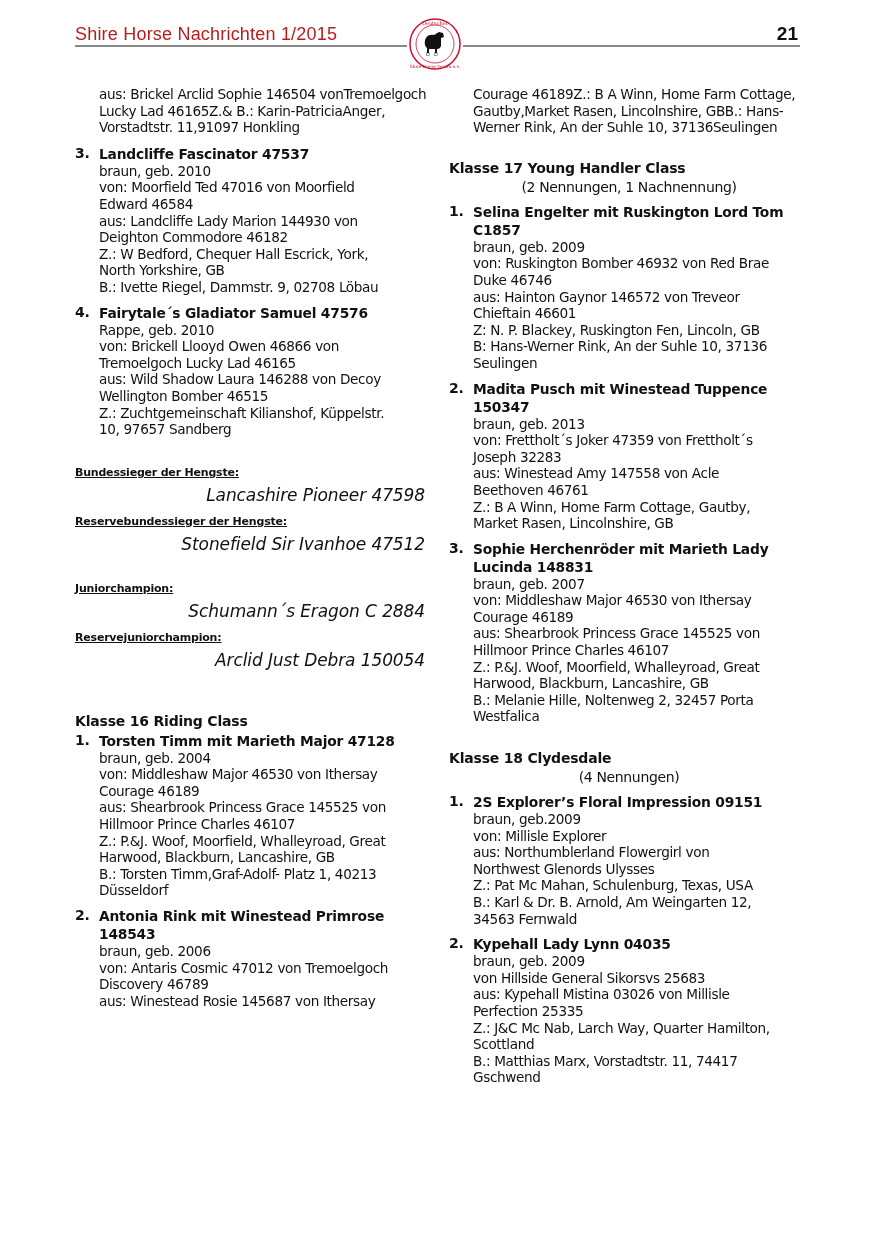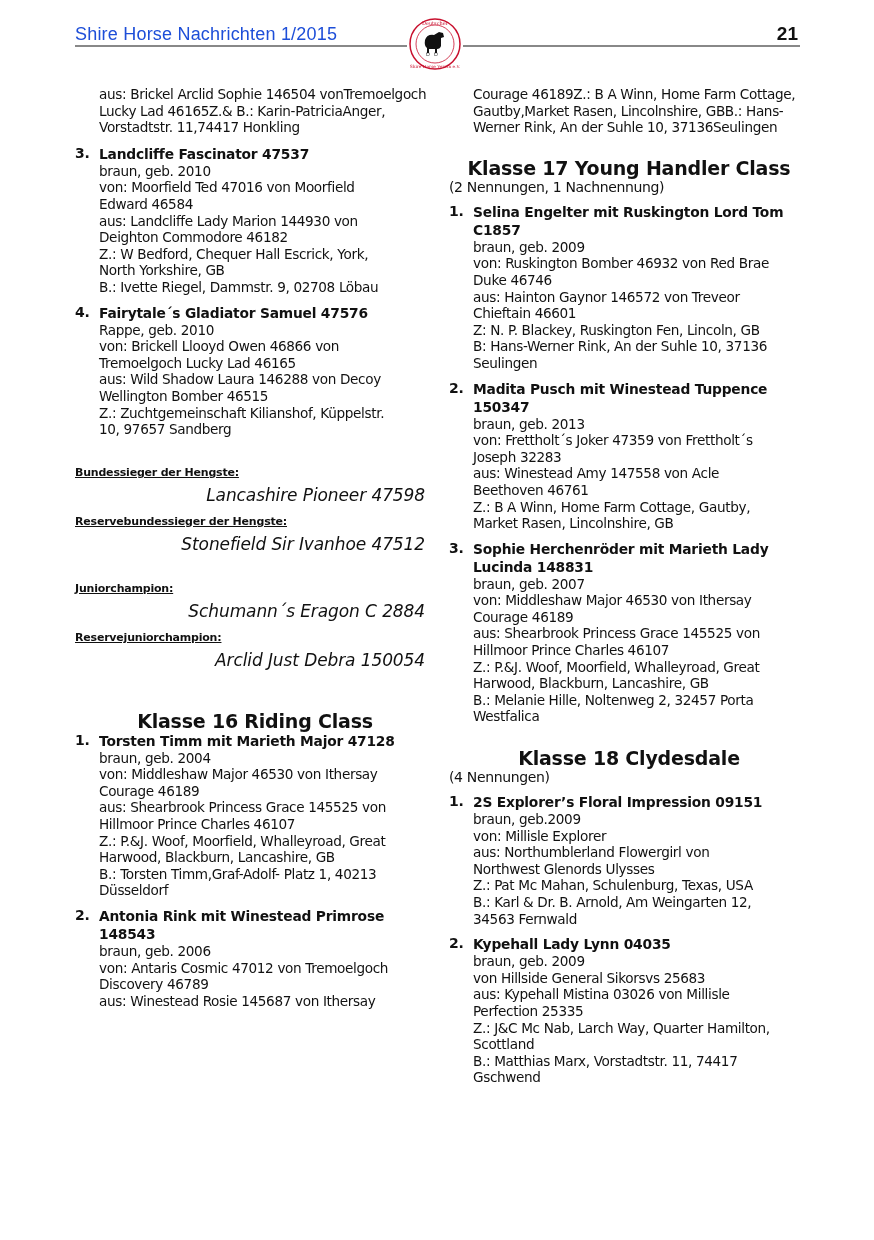--- a/index.html
+++ b/index.html
@@ -1,37 +1,37 @@
 <!DOCTYPE html>
 <html><head>
 <meta charset="utf-8">
 <style>
   html, body { margin: 0; padding: 0; background: #ffffff; }
   body { width: 874px; height: 1240px; position: relative; overflow: hidden;
          font-family: "DejaVu Sans", sans-serif; color: #111; }
   .header { position: absolute; left: 75px; top: 22px; width: 725px; height: 24px; }
   .header-title { position: absolute; left: 0; top: 2px; font-family: "Liberation Sans", sans-serif;
-                  font-size: 18px; color: #1d4ed8; letter-spacing: 0.2px; }
+                  font-size: 18px; color: #b91c1c; letter-spacing: 0.2px; }
   .header-line { position: absolute; left: 0; top: 23px; width: 725px; height: 1.5px; background: #888; }
   .page-num { position: absolute; right: 2px; top: 1px; font-family: "Liberation Sans", sans-serif;
               font-weight: bold; font-size: 19px; }
   .logo { position: absolute; left: 407px; top: 16px; width: 56px; height: 56px; background: #fff; }
   .col { position: absolute; top: 86px; width: 360px; }
   .col-left { left: 75px; }
   .col-right { left: 449px; }
   .txt { font-size: 13.6px; line-height: 16.6px; font-family: "DejaVu Sans", sans-serif; letter-spacing: -0.35px; }
   .entry { position: relative; padding-left: 24px; margin-bottom: 8px; }
   .entry .num { position: absolute; left: 0; top: 0; font-weight: bold; font-size: 14px; }
   .entry .name { font-weight: bold; font-size: 13.8px; line-height: 18px; letter-spacing: -0.2px; }
   .entry .line { display: block; }
   .cont { padding-left: 24px; margin-bottom: 9px; }
   .award-h { font-weight: bold; font-size: 11px; line-height: 21px; margin-top: 2px; letter-spacing: -0.2px; text-decoration: underline; }
   .award-v { font-size: 17px; line-height: 24px; text-align: right; margin-right: 10px; margin-bottom: 4px; letter-spacing: -0.1px; font-style: italic; }
-  .class-h { font-weight: bold; font-size: 19px; text-align: center; line-height: 22px; letter-spacing: -0.2px; }
-  .class-sub { font-size: 14px; line-height: 16px; margin-bottom: 8px; }
+  .class-h { font-weight: bold; font-size: 14px; text-align: left; line-height: 22px; letter-spacing: -0.2px; }
+  .class-sub { font-size: 14px; text-align: center; line-height: 16px; margin-bottom: 8px; }
 </style>
 </head>
 <body>
 
 <div class="header">
   <span class="header-title">Shire Horse Nachrichten 1/2015</span>
   <div class="header-line"></div>
   <span class="page-num">21</span>
 </div>
 
@@ -41,21 +41,21 @@
     <circle cx="28" cy="28" r="19" fill="none" stroke="#c8102e" stroke-width="0.8"></circle>
     <path d="M18 24 Q20 18 27 19 L32 16 L36 17 L37 21 L34 22 L34 30 Q33 33 30 33 L30 39 L28 39 L28 33 L22 33 L22 39 L20 39 L20 32 Q17 30 18 24 Z" fill="#111"></path>
     <rect x="19.5" y="37" width="3" height="2.5" fill="#fff" stroke="#111" stroke-width="0.4"></rect>
     <rect x="27.5" y="37" width="3" height="2.5" fill="#fff" stroke="#111" stroke-width="0.4"></rect>
     <text x="28" y="9" font-size="5" text-anchor="middle" fill="#c8102e" font-family="DejaVu Serif, serif">Deutscher</text>
     <text x="28" y="52" font-size="4.3" text-anchor="middle" fill="#c8102e" font-family="DejaVu Serif, serif">Shire Horse Verein e.V.</text>
   </svg>
 </div>
 
 <div class="col col-left txt">
-  <div class="cont" id="left-cont"><span class="line">aus: Brickel Arclid Sophie 146504 von</span><span class="line">Tremoelgoch Lucky Lad 46165</span><span class="line">Z.&amp; B.: Karin-PatriciaAnger, Vorstadtstr. 11,</span><span class="line">74417 Honkling</span></div>
+  <div class="cont" id="left-cont"><span class="line">aus: Brickel Arclid Sophie 146504 von</span><span class="line">Tremoelgoch Lucky Lad 46165</span><span class="line">Z.&amp; B.: Karin-PatriciaAnger, Vorstadtstr. 11,</span><span class="line">91097 Honkling</span></div>
   <div id="left-entries">
       <div class="entry">
         <span class="num">3.</span>
         <div class="name">Landcliffe Fascinator 47537</div>
         <span class="line">braun, geb. 2010</span>
         <span class="line">von: Moorfield Ted 47016 von Moorfield</span>
         <span class="line">Edward 46584</span>
         <span class="line">aus: Landcliffe Lady Marion 144930 von</span>
         <span class="line">Deighton Commodore 46182</span>
         <span class="line">Z.: W Bedford, Chequer Hall Escrick, York,</span>

